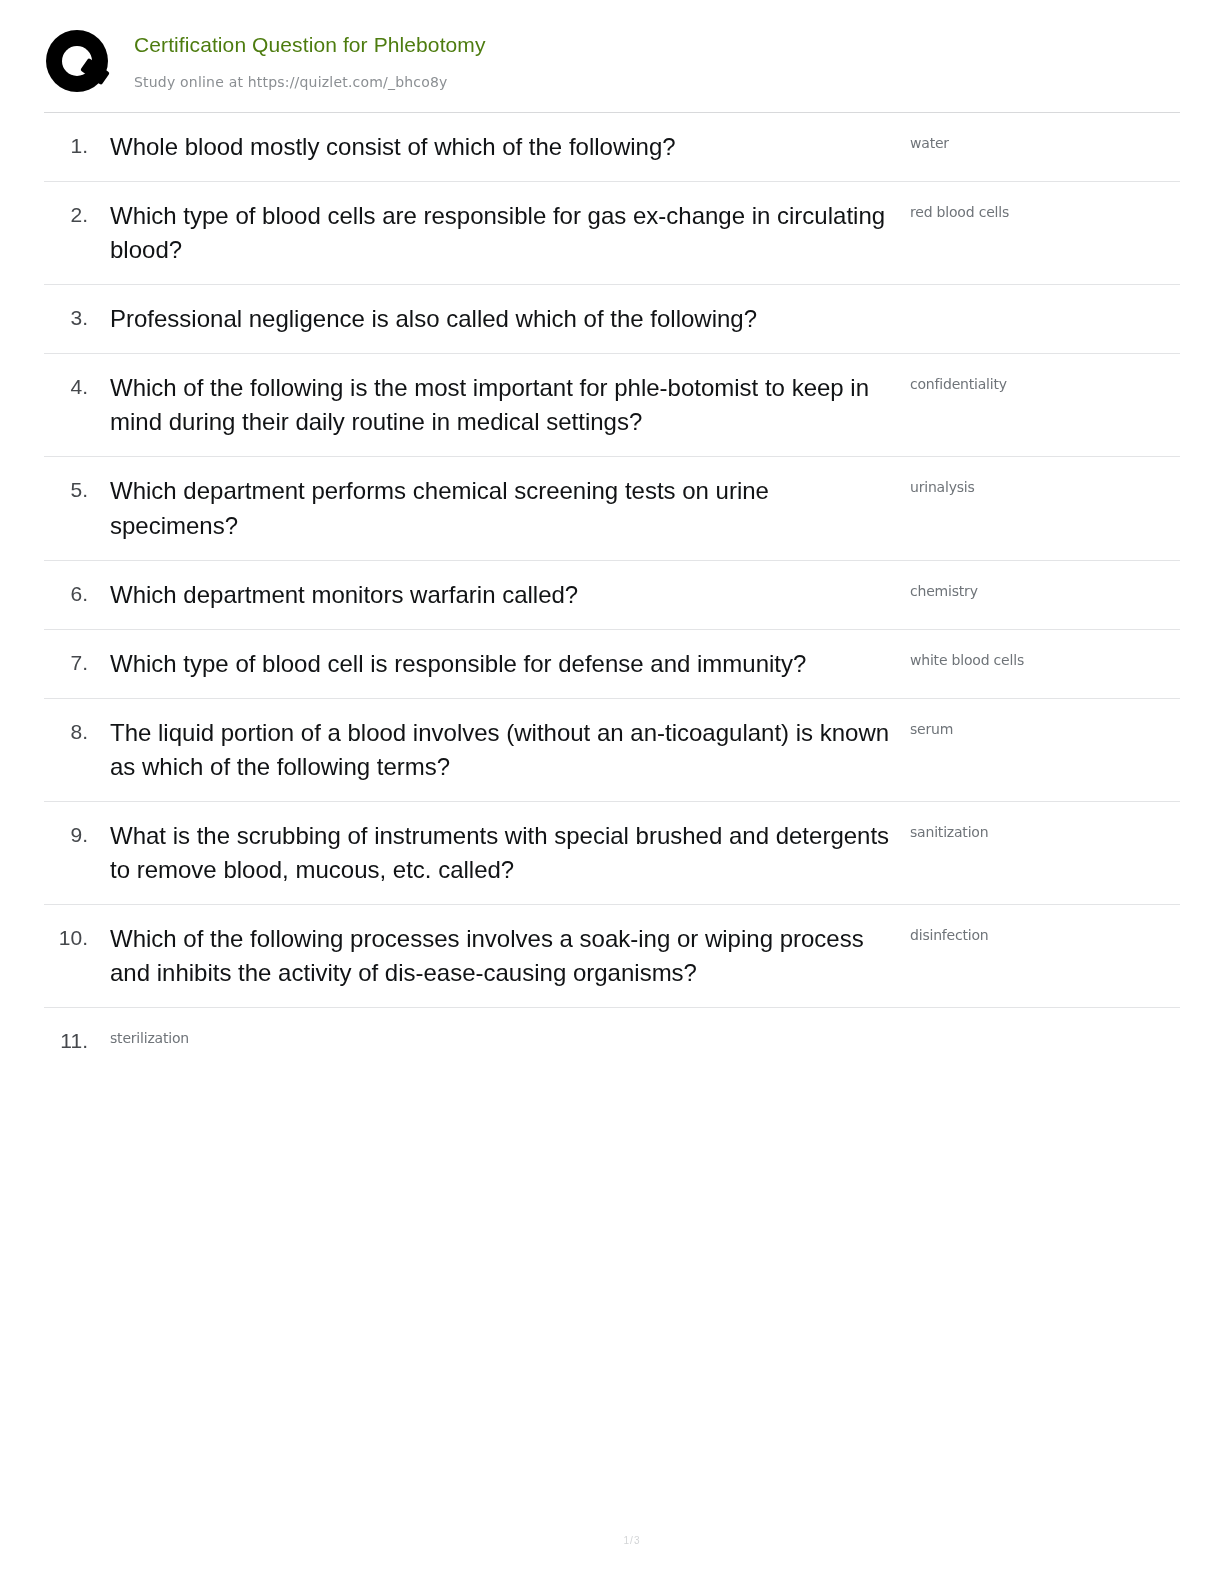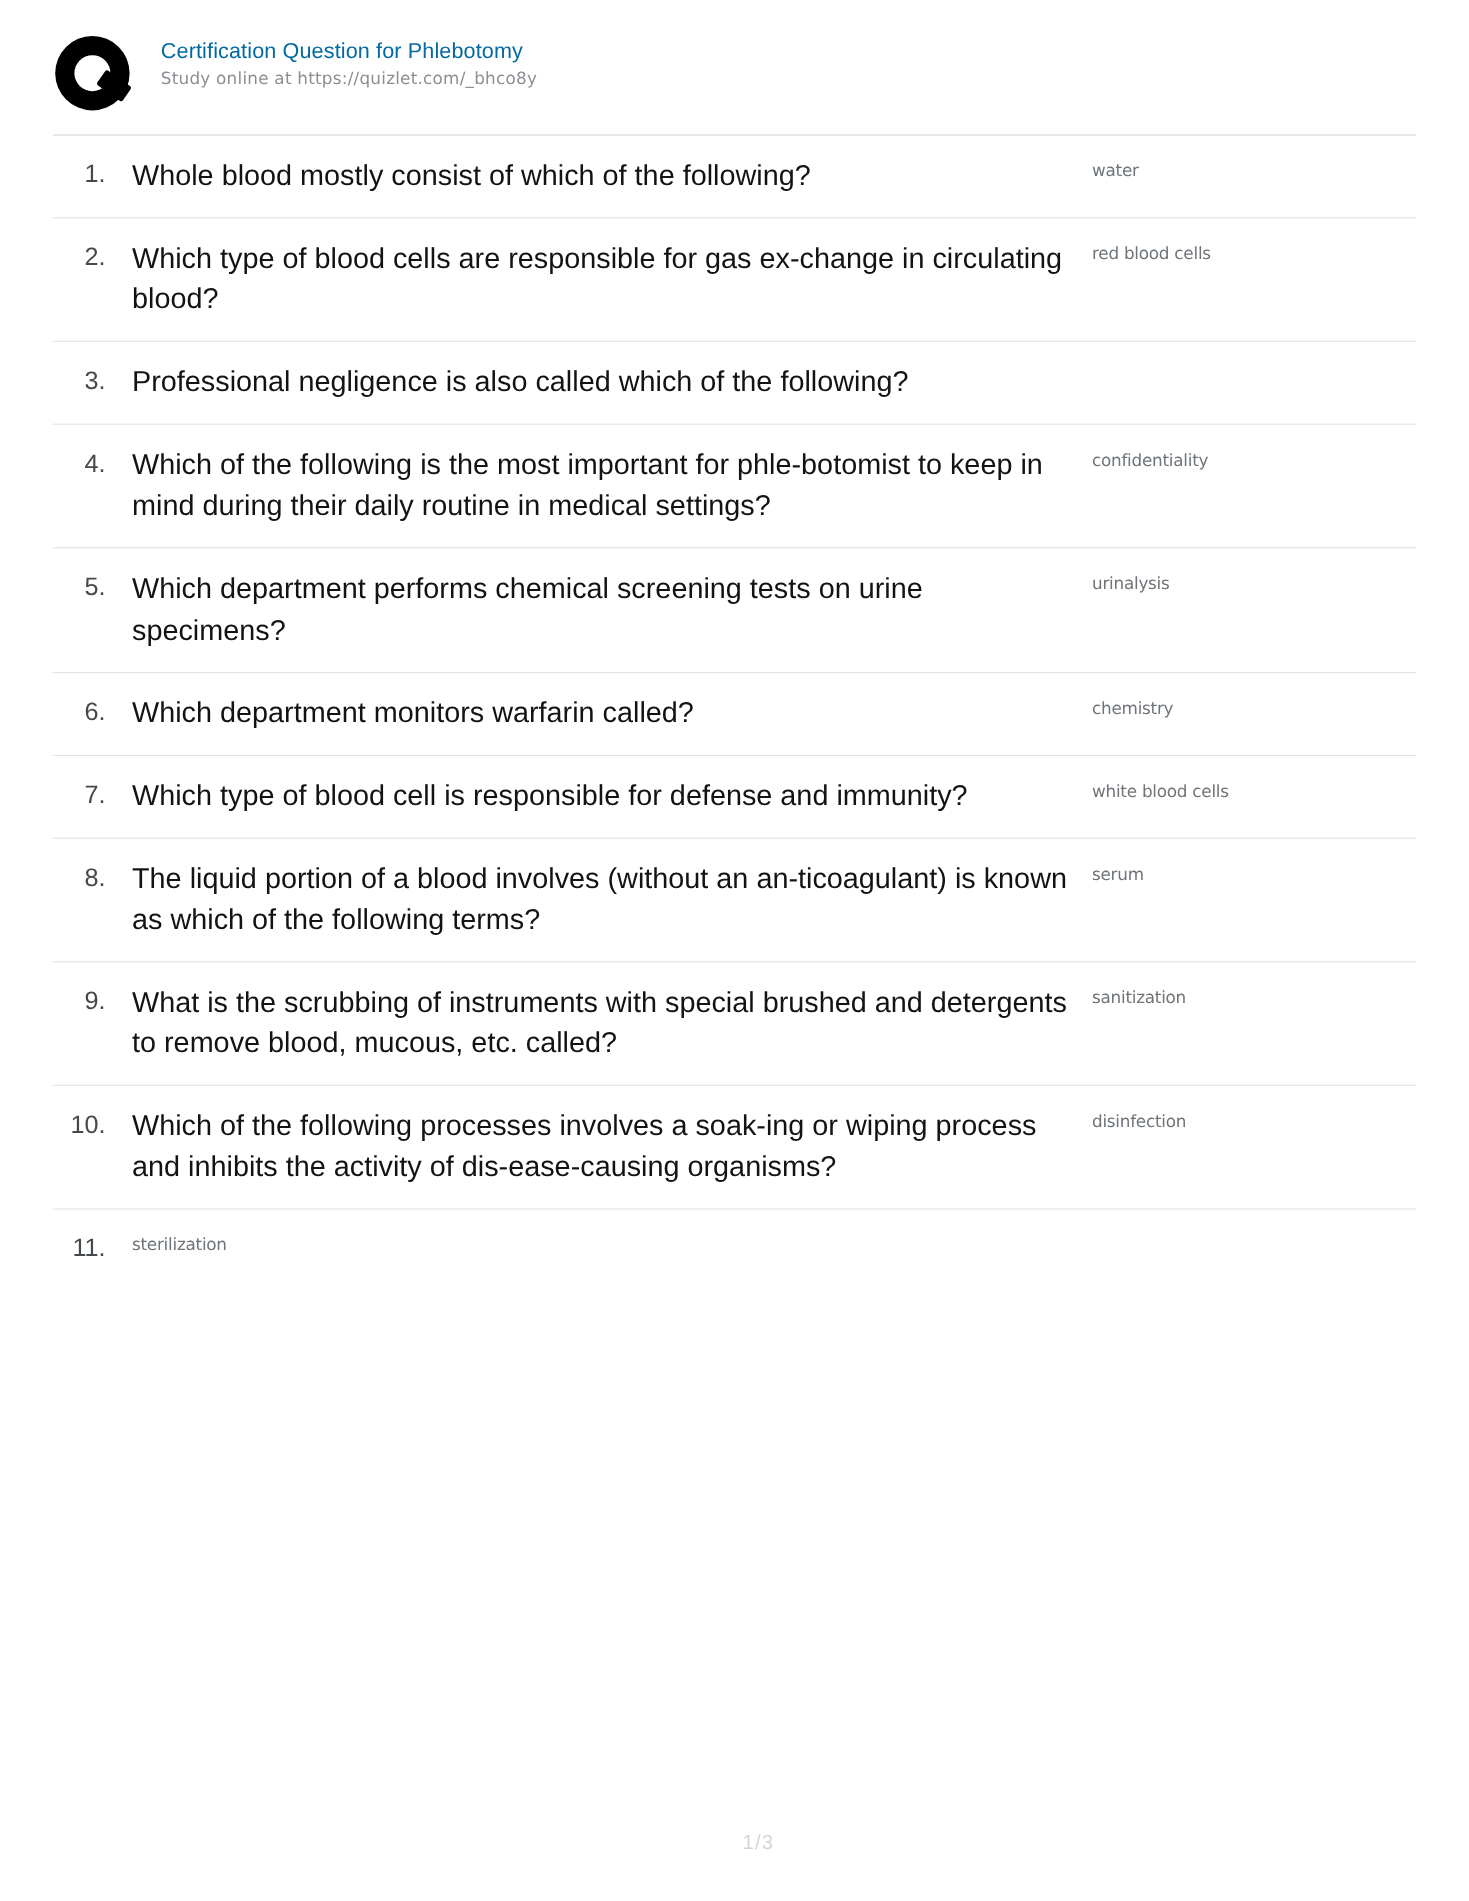--- a/index.html
+++ b/index.html
@@ -64,30 +64,30 @@
     height: 15px;
     background: #000000;
     transform: rotate(35deg);
     border-radius: 2px;
   }
   .header-text {
     padding-left: 18px;
     padding-top: 6px;
   }
   .doc-title {
-    font-size: 18px;
-    font-weight: 400;
-    color: #0369a1;
+    font-size: 21px;
+    font-weight: 400;
+    color: #4d7c0f;
     letter-spacing: 0.1px;
     line-height: 1.2;
   }
   .doc-sub {
     font-size: 14px;
     color: #8b8f93;
-    margin-top: 4px;
+    margin-top: 17px;
     letter-spacing: 0.2px;
     font-family: "DejaVu Sans", sans-serif;
   }
 
   
   .qa-list {
     margin-top: 4px;
   }
   .qa-row {
     display: flex;
@@ -129,21 +129,21 @@
     letter-spacing: -0.2px;
   }
 
   
   .footer {
     position: absolute;
     left: 0;
     right: 0;
     bottom: 38px;
     text-align: center;
-    font-size: 17px;
+    font-size: 10px;
     color: #d3d5d7;
     letter-spacing: 1px;
     margin-left: 40px;
   }
 </style>
 </head>
 <body>
 
 <div class="page">
 

